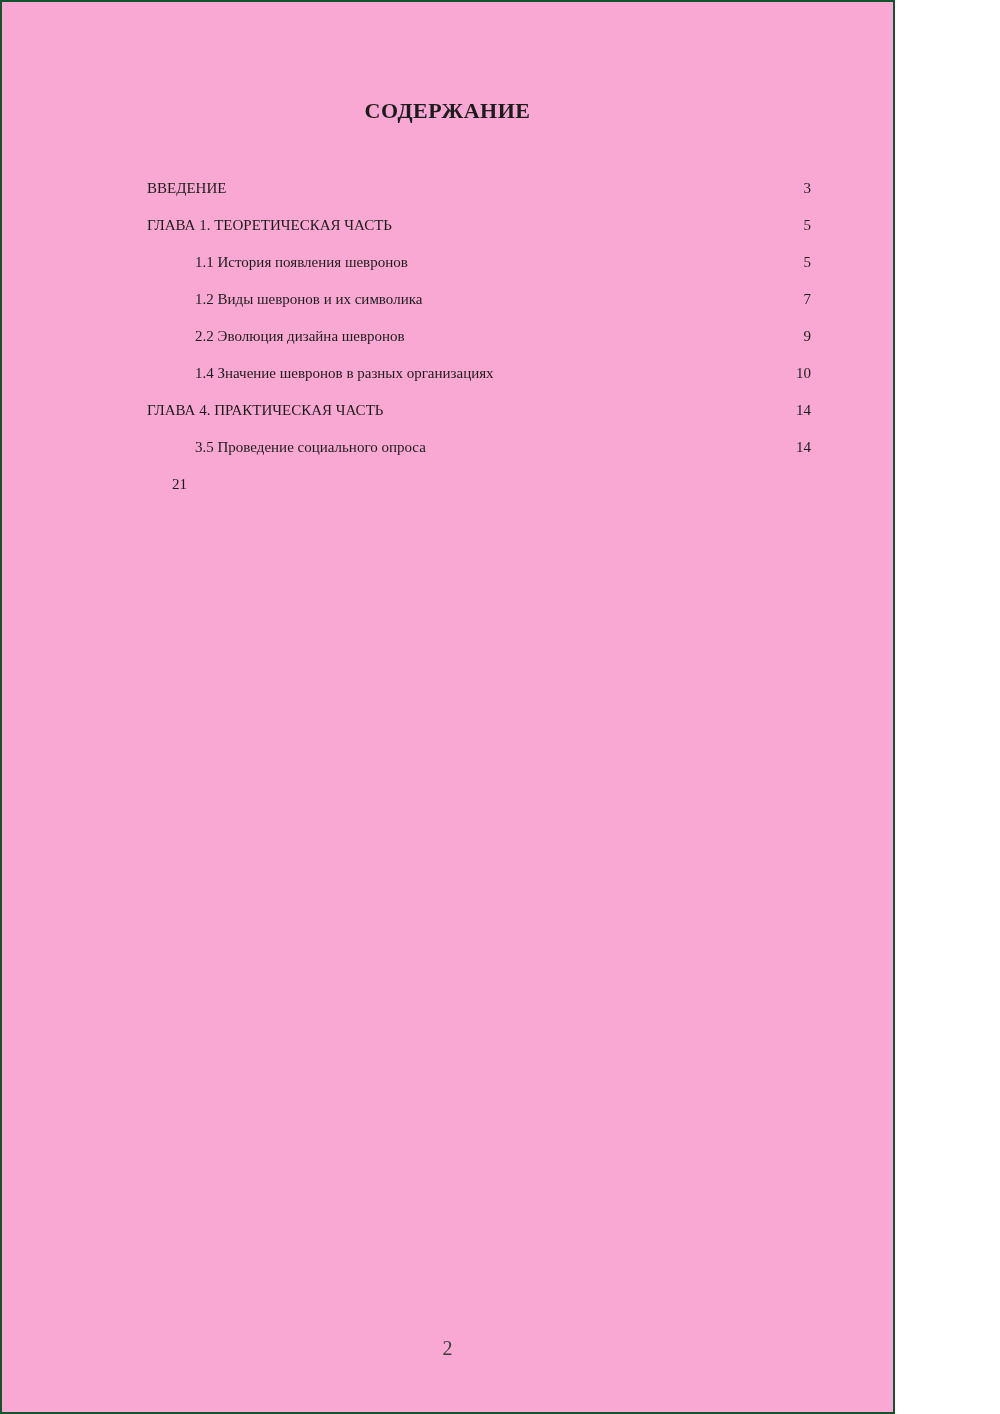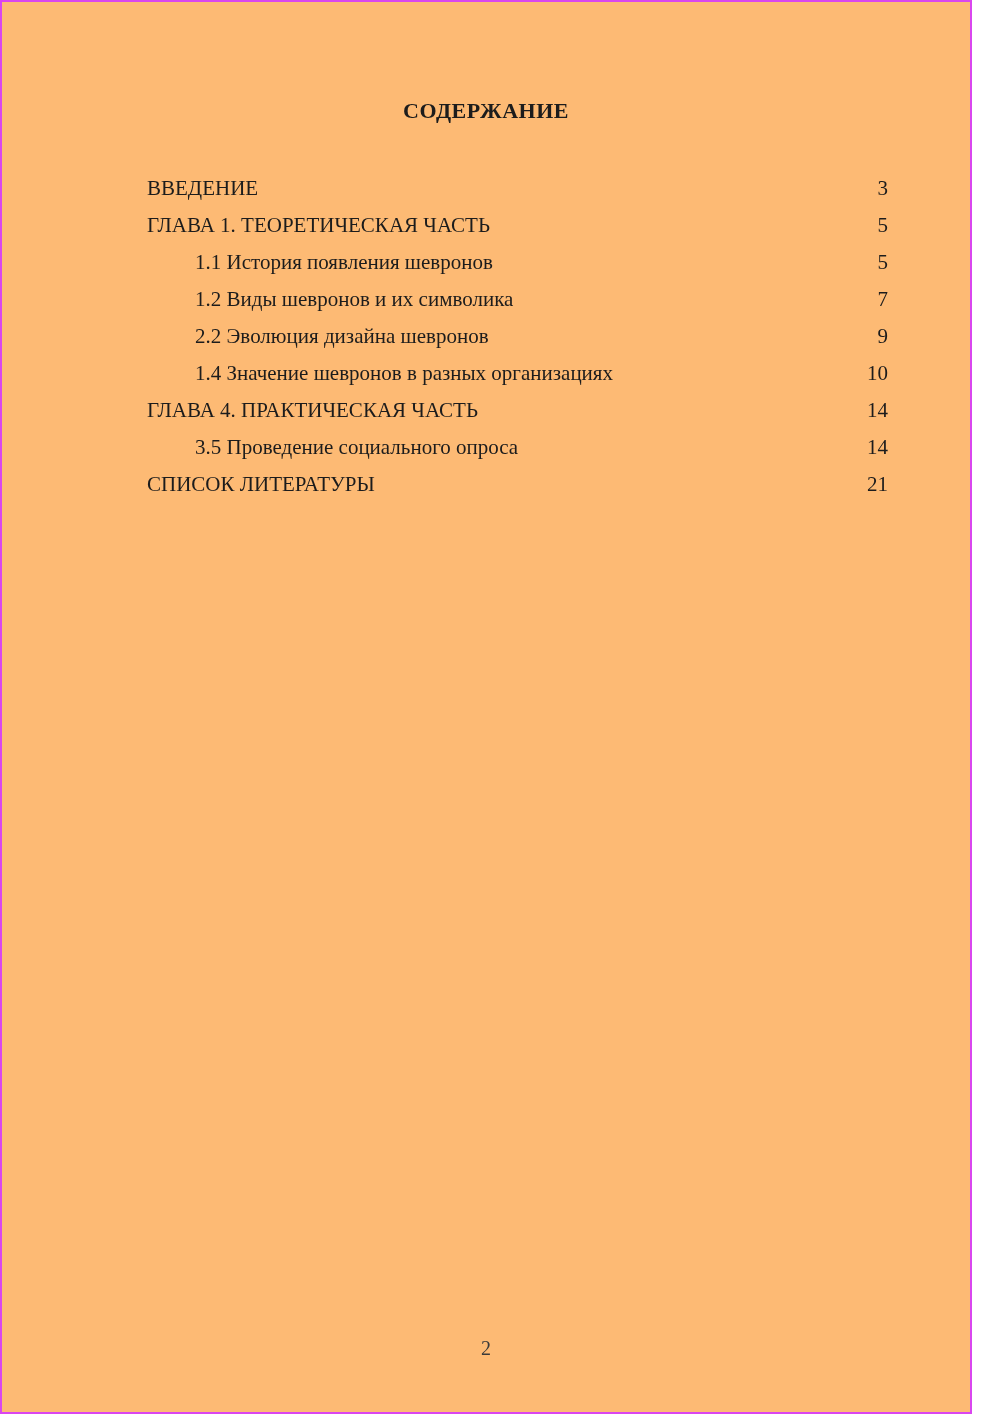--- a/index.html
+++ b/index.html
@@ -7,24 +7,24 @@
   html, body {
     width: 1000px;
     height: 1414px;
     background: #ffffff;
     font-family: "Liberation Serif", "DejaVu Serif", serif;
     color: #1c1c1c;
   }
 
   .page {
     position: relative;
-    width: 972px;
+    width: 895px;
     height: 1414px;
-    background: #fdba74;
-    border: 2px solid #d946ef;
+    background: #f9a8d4;
+    border: 2px solid #14532d;
     overflow: hidden;
   }
 
   .doc-title {
     position: absolute;
     top: 96px;
     left: 0;
     width: 100%;
     text-align: center;
     font-size: 22px;
@@ -39,21 +39,21 @@
     left: 145px;
     right: 82px; 
   }
 
   .toc-row {
     display: flex;
     justify-content: space-between;
     align-items: flex-end;
     height: 37px;
     line-height: 37px;
-    font-size: 21px;
+    font-size: 15px;
   }
 
   .toc-row .label {
     white-space: nowrap;
   }
 
   .toc-row.level-1 .label {
     padding-left: 48px;
   }
 
@@ -118,21 +118,20 @@
     </div>
 
     <div class="toc-row level-1">
       <span class="label">3.5 Проведение социального опроса</span>
       <span class="pageno">14</span>
     </div>
 
 
 
     <div class="toc-row level-0">
-      <span class="label">СПИСОК ЛИТЕРАТУРЫ</span>
       <span class="pageno">21</span>
     </div>
 
   </div>
 
   <div class="page-footer">2</div>
 
 </div>
 
 </body></html>

